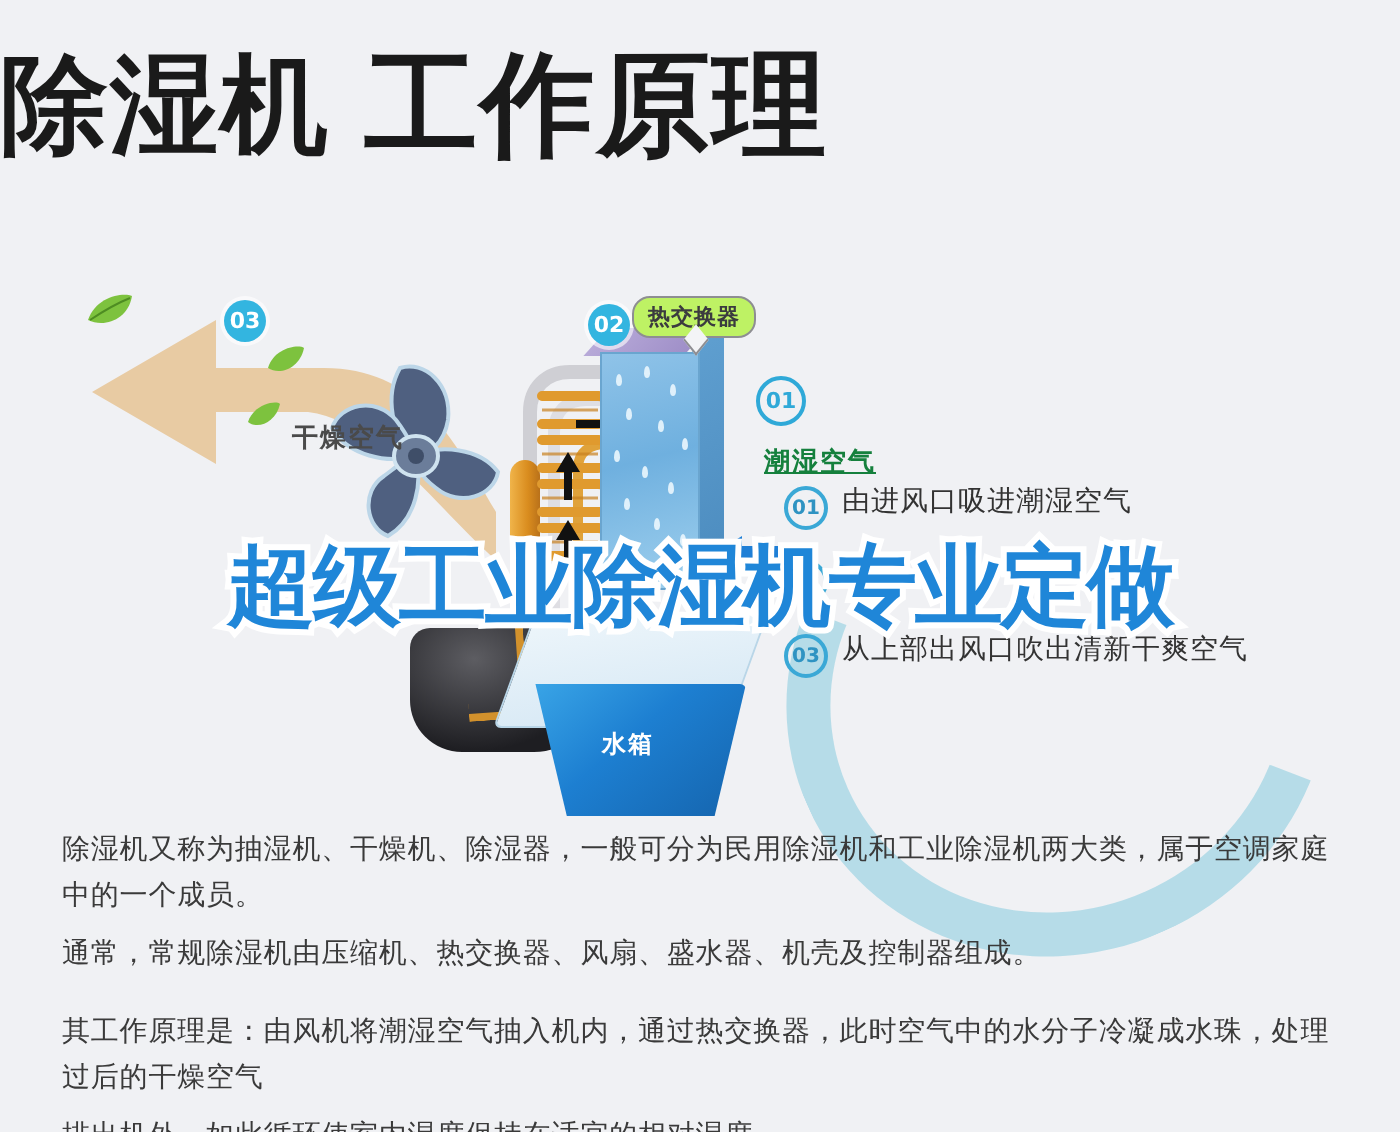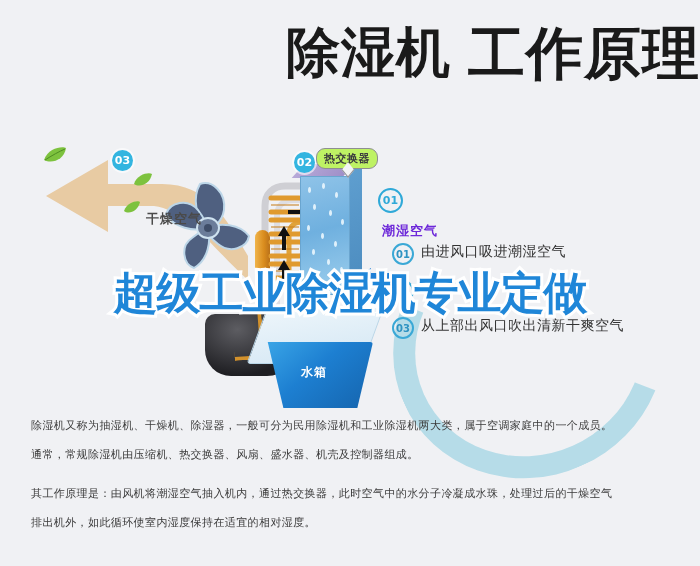--- a/index.html
+++ b/index.html
@@ -7,21 +7,21 @@
     width:700px;height:566px;
     background:#f0f1f4;
     font-family:"DejaVu Sans","Liberation Sans",sans-serif;
     overflow:hidden;position:relative;
   }
   #page{position:relative;width:700px;height:566px;background:#f0f1f4;overflow:hidden;}
 
   
   .title-wrap{
     position:absolute;left:0;top:22px;width:700px;
-    text-align:right;
+    text-align:left;
   }
   .title-wrap .t1,.title-wrap .t2{
     display:inline-block;
     color:#1a1a1a;
     font-size:54px;
     font-weight:bold;
     letter-spacing:1px;
     line-height:62px;
     vertical-align:middle;
   }
@@ -119,21 +119,21 @@
     display:flex;align-items:center;justify-content:center;
     box-shadow:0 0 0 2px rgba(255,255,255,.6);
   }
   .badge.hollow{
     background:transparent;color:#2fa9d8;
     border:2px solid #2fa9d8;box-shadow:none;
   }
 
   
   .lbl{position:absolute;font-size:13px;font-weight:bold;color:#4a4a4a;letter-spacing:1px;}
-  .lbl.blue{color:#6d28d9;}
+  .lbl.blue{color:#15803d;text-decoration:underline;}
 
   
   .callout{
     position:absolute;left:316px;top:148px;
     padding:2px 7px;border:1.5px solid #8e8e92;border-radius:9px;
     background:#bef264;font-size:11px;color:#3b3b3f;font-weight:bold;
     letter-spacing:.5px;white-space:nowrap;
   }
   .callout:after{
     content:"";position:absolute;left:26px;bottom:-7px;
@@ -166,21 +166,21 @@
     -webkit-text-stroke:6px #ffffff;
     paint-order:stroke fill;
     text-shadow:
       0 0 0 #fff;
   }
 
   
   .copy{position:absolute;left:31px;top:414px;width:640px;}
   .copy p{
     margin:0 0 6px 0;
-    font-size:11px;line-height:23px;color:#3a3a3a;letter-spacing:.4px;
+    font-size:14px;line-height:23px;color:#3a3a3a;letter-spacing:.4px;
   }
   .copy .gap{height:10px;}
 </style>
 </head>
 <body>
 
 <div id="page">
 
   <div class="title-wrap">
     <div class="t1">除湿机</div>

